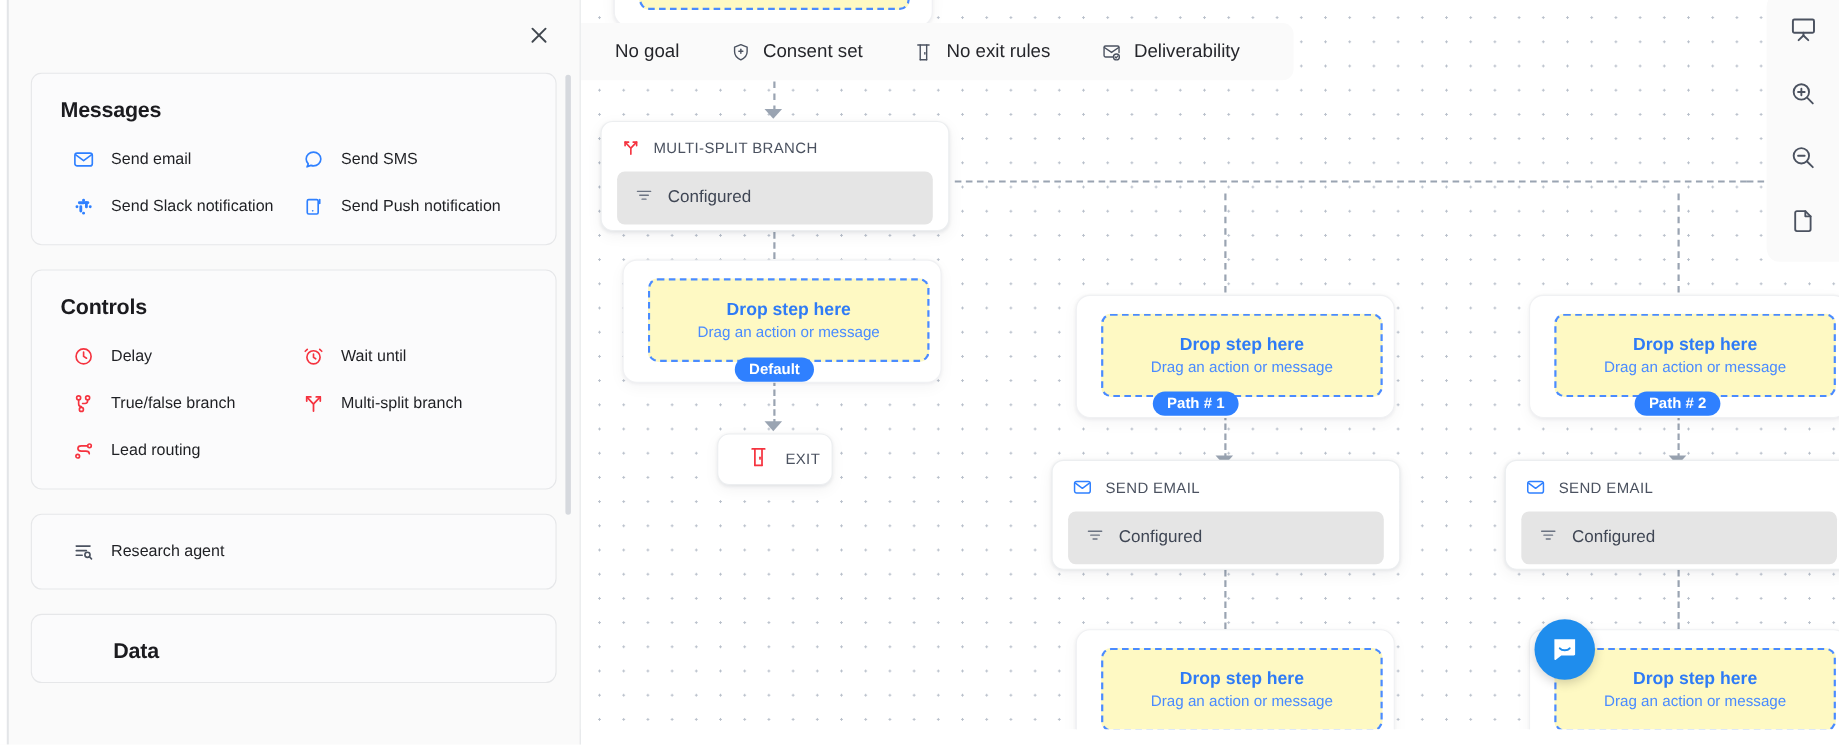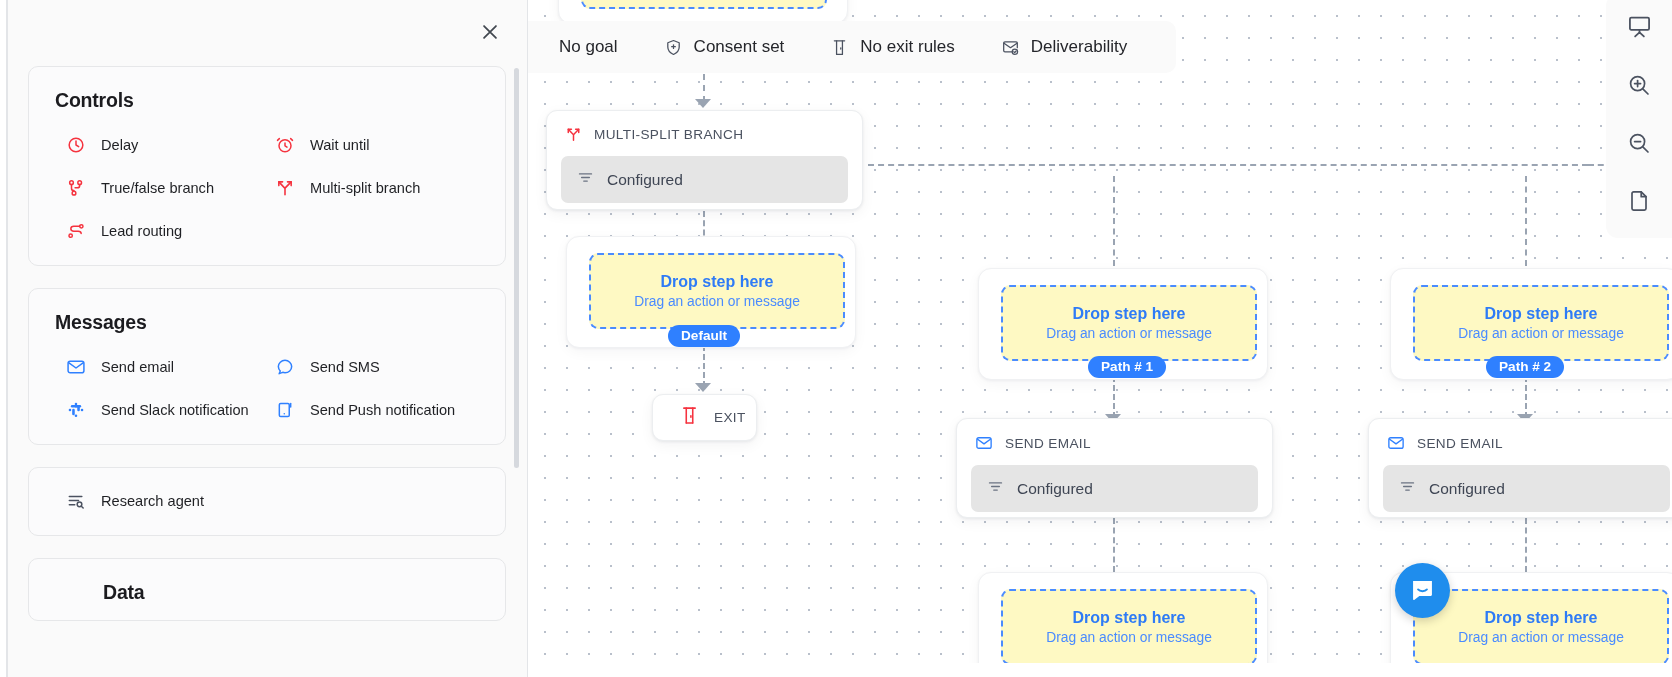--- a/index.html
+++ b/index.html
@@ -200,79 +200,20 @@
       <div id="close-btn">
         <svg width="22" height="22" viewBox="0 0 24 24" fill="none" stroke="#41474f" stroke-width="1.9" stroke-linecap="round">
           <path d="M5.5 5.5 L18.5 18.5 M18.5 5.5 L5.5 18.5"></path>
         </svg>
       </div>
     </div>
 
     <div class="panel-scroll">
 
       <div class="card">
-        <h2>Controls</h2>
-        <div class="items">
-          <div class="item">
-            <span class="ic">
-              <svg width="20" height="20" viewBox="0 0 24 24" fill="none" stroke="#f5333f" stroke-width="1.8" stroke-linecap="round" stroke-linejoin="round">
-                <circle cx="12" cy="12" r="8.2"></circle>
-                  <path d="M12 7.2V12l3.2 2"></path>
-              </svg>
-            </span>
-            <span>Delay</span>
-          </div>
-          <div class="item">
-            <span class="ic">
-              <svg width="20" height="20" viewBox="0 0 24 24" fill="none" stroke="#f5333f" stroke-width="1.8" stroke-linecap="round" stroke-linejoin="round">
-                <circle cx="12" cy="13" r="7.2"></circle>
-                  <path d="M12 9.5V13l2.4 1.6"></path>
-                <path d="M5.2 4.3 3 6.4"></path>
-                  <path d="M18.8 4.3 21 6.4"></path>
-              </svg>
-            </span>
-            <span>Wait until</span>
-          </div>
-          <div class="item">
-            <span class="ic">
-              <svg width="20" height="20" viewBox="0 0 24 24" fill="none" stroke="#f5333f" stroke-width="1.8" stroke-linecap="round" stroke-linejoin="round">
-                <circle cx="6.6" cy="5.6" r="2.2"></circle>
-                  <circle cx="16.4" cy="5.6" r="2.2"></circle>
-                  <circle cx="9.6" cy="18.2" r="2.2"></circle>
-                <path d="M6.6 7.8v4.4c0 1.6 1.3 2.9 2.9 2.9"></path>
-                  <path d="M16.4 7.8v1.1c0 1.6-1.3 2.9-2.9 2.9h-2.6"></path>
-              </svg>
-            </span>
-            <span>True/false branch</span>
-          </div>
-          <div class="item">
-            <span class="ic">
-              <svg width="20" height="20" viewBox="0 0 24 24" fill="none" stroke="#f5333f" stroke-width="1.9" stroke-linecap="round" stroke-linejoin="round">
-                <path d="M4.6 4.6 L12 12.4 L12 20"></path>
-                  <path d="M19.4 4.6 L12.6 11.6"></path>
-                <path d="M4.6 9.1 V4.6 H9.1"></path>
-                  <path d="M15 4.6 H19.4 V9.1"></path>
-              </svg>
-            </span>
-            <span>Multi-split branch</span>
-          </div>
-          <div class="item">
-            <span class="ic">
-              <svg width="20" height="20" viewBox="0 0 24 24" fill="none" stroke="#f5333f" stroke-width="1.8" stroke-linecap="round" stroke-linejoin="round">
-                <circle cx="5.6" cy="17.6" r="2"></circle>
-                  <circle cx="18.4" cy="6.4" r="2"></circle>
-                <path d="M16.4 6.4H9.4c-2 0-3.6 1.3-3.6 2.9s1.6 2.9 3.6 2.9h5.2c2 0 3.6 1.3 3.6 2.9"></path>
-              </svg>
-            </span>
-            <span>Lead routing</span>
-          </div>
-        </div>
-      </div>
-
-      <div class="card">
         <h2>Messages</h2>
         <div class="items">
           <div class="item">
             <span class="ic">
               <svg width="20" height="20" viewBox="0 0 24 24" fill="none" stroke="#2f80ff" stroke-width="1.8" stroke-linecap="round" stroke-linejoin="round">
                 <rect x="2.5" y="5" width="19" height="14" rx="2.5"></rect>
                   <path d="M3.5 7 L12 13.2 L20.5 7"></path>
               </svg>
             </span>
             <span>Send email</span>
@@ -302,20 +243,79 @@
           </div>
           <div class="item">
             <span class="ic">
               <svg width="20" height="20" viewBox="0 0 24 24" fill="none" stroke="#2f80ff" stroke-width="1.8" stroke-linecap="round" stroke-linejoin="round">
                 <path d="M15.5 4.2H6.8c-.9 0-1.6.7-1.6 1.6v12.4c0 .9.7 1.6 1.6 1.6h8.7c.9 0 1.6-.7 1.6-1.6V5.8c0-.9-.7-1.6-1.6-1.6z"></path>
                 <path d="M11.1 16.4h.1"></path>
                   <path d="M18.8 4.2v4.2"></path>
               </svg>
             </span>
             <span>Send Push notification</span>
+          </div>
+        </div>
+      </div>
+
+      <div class="card">
+        <h2>Controls</h2>
+        <div class="items">
+          <div class="item">
+            <span class="ic">
+              <svg width="20" height="20" viewBox="0 0 24 24" fill="none" stroke="#f5333f" stroke-width="1.8" stroke-linecap="round" stroke-linejoin="round">
+                <circle cx="12" cy="12" r="8.2"></circle>
+                  <path d="M12 7.2V12l3.2 2"></path>
+              </svg>
+            </span>
+            <span>Delay</span>
+          </div>
+          <div class="item">
+            <span class="ic">
+              <svg width="20" height="20" viewBox="0 0 24 24" fill="none" stroke="#f5333f" stroke-width="1.8" stroke-linecap="round" stroke-linejoin="round">
+                <circle cx="12" cy="13" r="7.2"></circle>
+                  <path d="M12 9.5V13l2.4 1.6"></path>
+                <path d="M5.2 4.3 3 6.4"></path>
+                  <path d="M18.8 4.3 21 6.4"></path>
+              </svg>
+            </span>
+            <span>Wait until</span>
+          </div>
+          <div class="item">
+            <span class="ic">
+              <svg width="20" height="20" viewBox="0 0 24 24" fill="none" stroke="#f5333f" stroke-width="1.8" stroke-linecap="round" stroke-linejoin="round">
+                <circle cx="6.6" cy="5.6" r="2.2"></circle>
+                  <circle cx="16.4" cy="5.6" r="2.2"></circle>
+                  <circle cx="9.6" cy="18.2" r="2.2"></circle>
+                <path d="M6.6 7.8v4.4c0 1.6 1.3 2.9 2.9 2.9"></path>
+                  <path d="M16.4 7.8v1.1c0 1.6-1.3 2.9-2.9 2.9h-2.6"></path>
+              </svg>
+            </span>
+            <span>True/false branch</span>
+          </div>
+          <div class="item">
+            <span class="ic">
+              <svg width="20" height="20" viewBox="0 0 24 24" fill="none" stroke="#f5333f" stroke-width="1.9" stroke-linecap="round" stroke-linejoin="round">
+                <path d="M4.6 4.6 L12 12.4 L12 20"></path>
+                  <path d="M19.4 4.6 L12.6 11.6"></path>
+                <path d="M4.6 9.1 V4.6 H9.1"></path>
+                  <path d="M15 4.6 H19.4 V9.1"></path>
+              </svg>
+            </span>
+            <span>Multi-split branch</span>
+          </div>
+          <div class="item">
+            <span class="ic">
+              <svg width="20" height="20" viewBox="0 0 24 24" fill="none" stroke="#f5333f" stroke-width="1.8" stroke-linecap="round" stroke-linejoin="round">
+                <circle cx="5.6" cy="17.6" r="2"></circle>
+                  <circle cx="18.4" cy="6.4" r="2"></circle>
+                <path d="M16.4 6.4H9.4c-2 0-3.6 1.3-3.6 2.9s1.6 2.9 3.6 2.9h5.2c2 0 3.6 1.3 3.6 2.9"></path>
+              </svg>
+            </span>
+            <span>Lead routing</span>
           </div>
         </div>
       </div>
 
       <div class="card">
         <div class="items">
           <div class="item">
             <span class="ic">
               <svg width="20" height="20" viewBox="0 0 24 24" fill="none" stroke="#4b5260" stroke-width="1.8" stroke-linecap="round" stroke-linejoin="round">
                 <path d="M4 6.5h15"></path>
@@ -456,21 +456,21 @@
       </span>
       <span class="lbl">EXIT</span>
     </div>
 
     <div class="dropwrap" style="left:450px; top:268px; width:290px; height:112px;">
       <div class="dropzone" style="left:22px; top:16px; width:256px; height:76px;">
         <div class="t1">Drop step here</div>
         <div class="t2">Drag an action or message</div>
       </div>
     </div>
-    <div class="badge" style="left:560px; top:356px;">Path # 1</div>
+    <div class="badge" style="left:520px; top:356px;">Path # 1</div>
 
     <div class="node" style="left:428px; top:418px; width:317px; height:100px;">
       <div class="node-head">
         <span class="ic">
           <svg width="18" height="18" viewBox="0 0 24 24" fill="none" stroke="#2f80ff" stroke-width="1.8" stroke-linecap="round" stroke-linejoin="round">
             <rect x="2.5" y="5" width="19" height="14" rx="2.5"></rect>
               <path d="M3.5 7 L12 13.2 L20.5 7"></path>
           </svg>
         </span>
         <span>SEND EMAIL</span>

